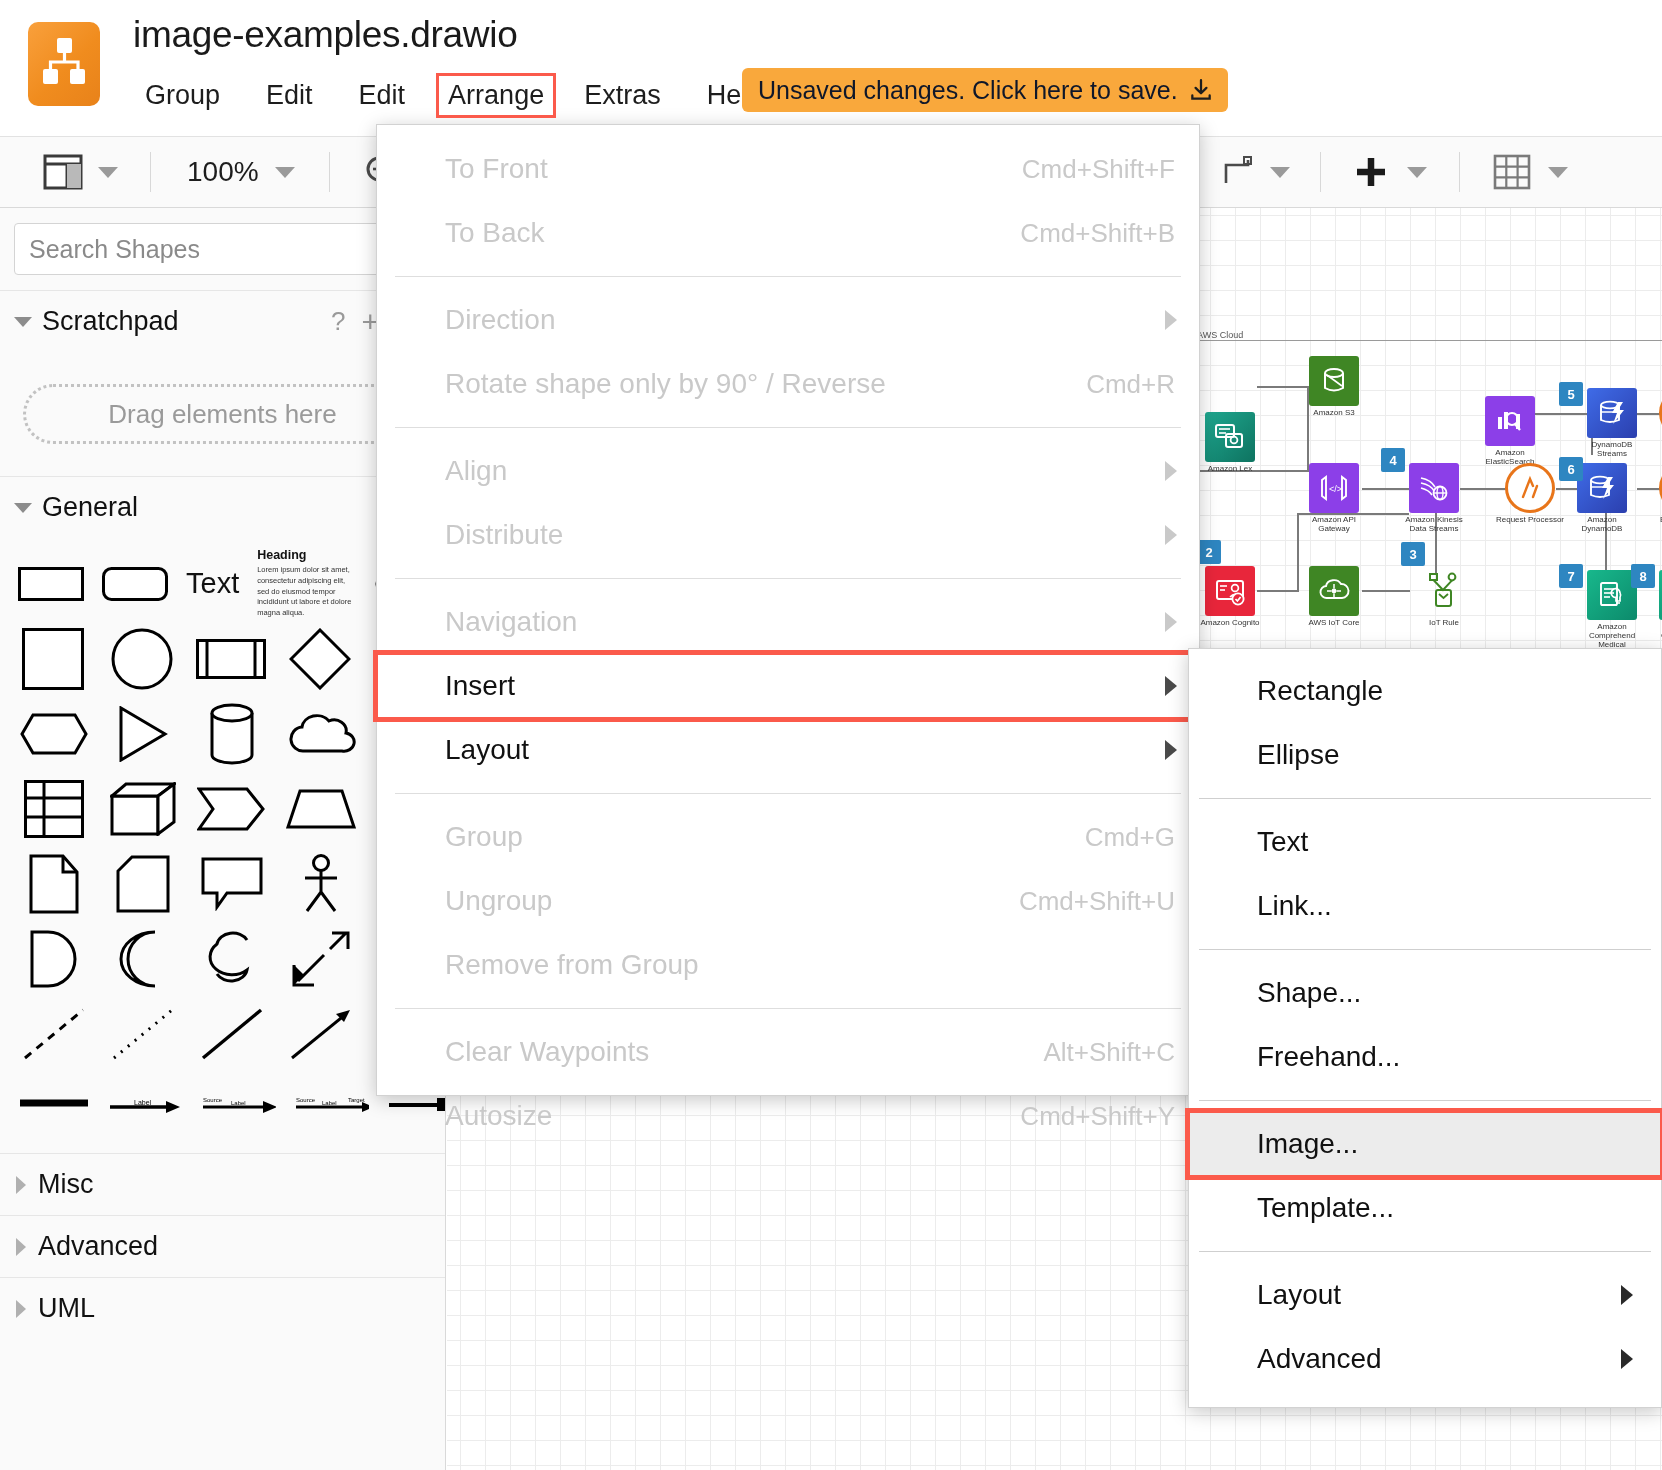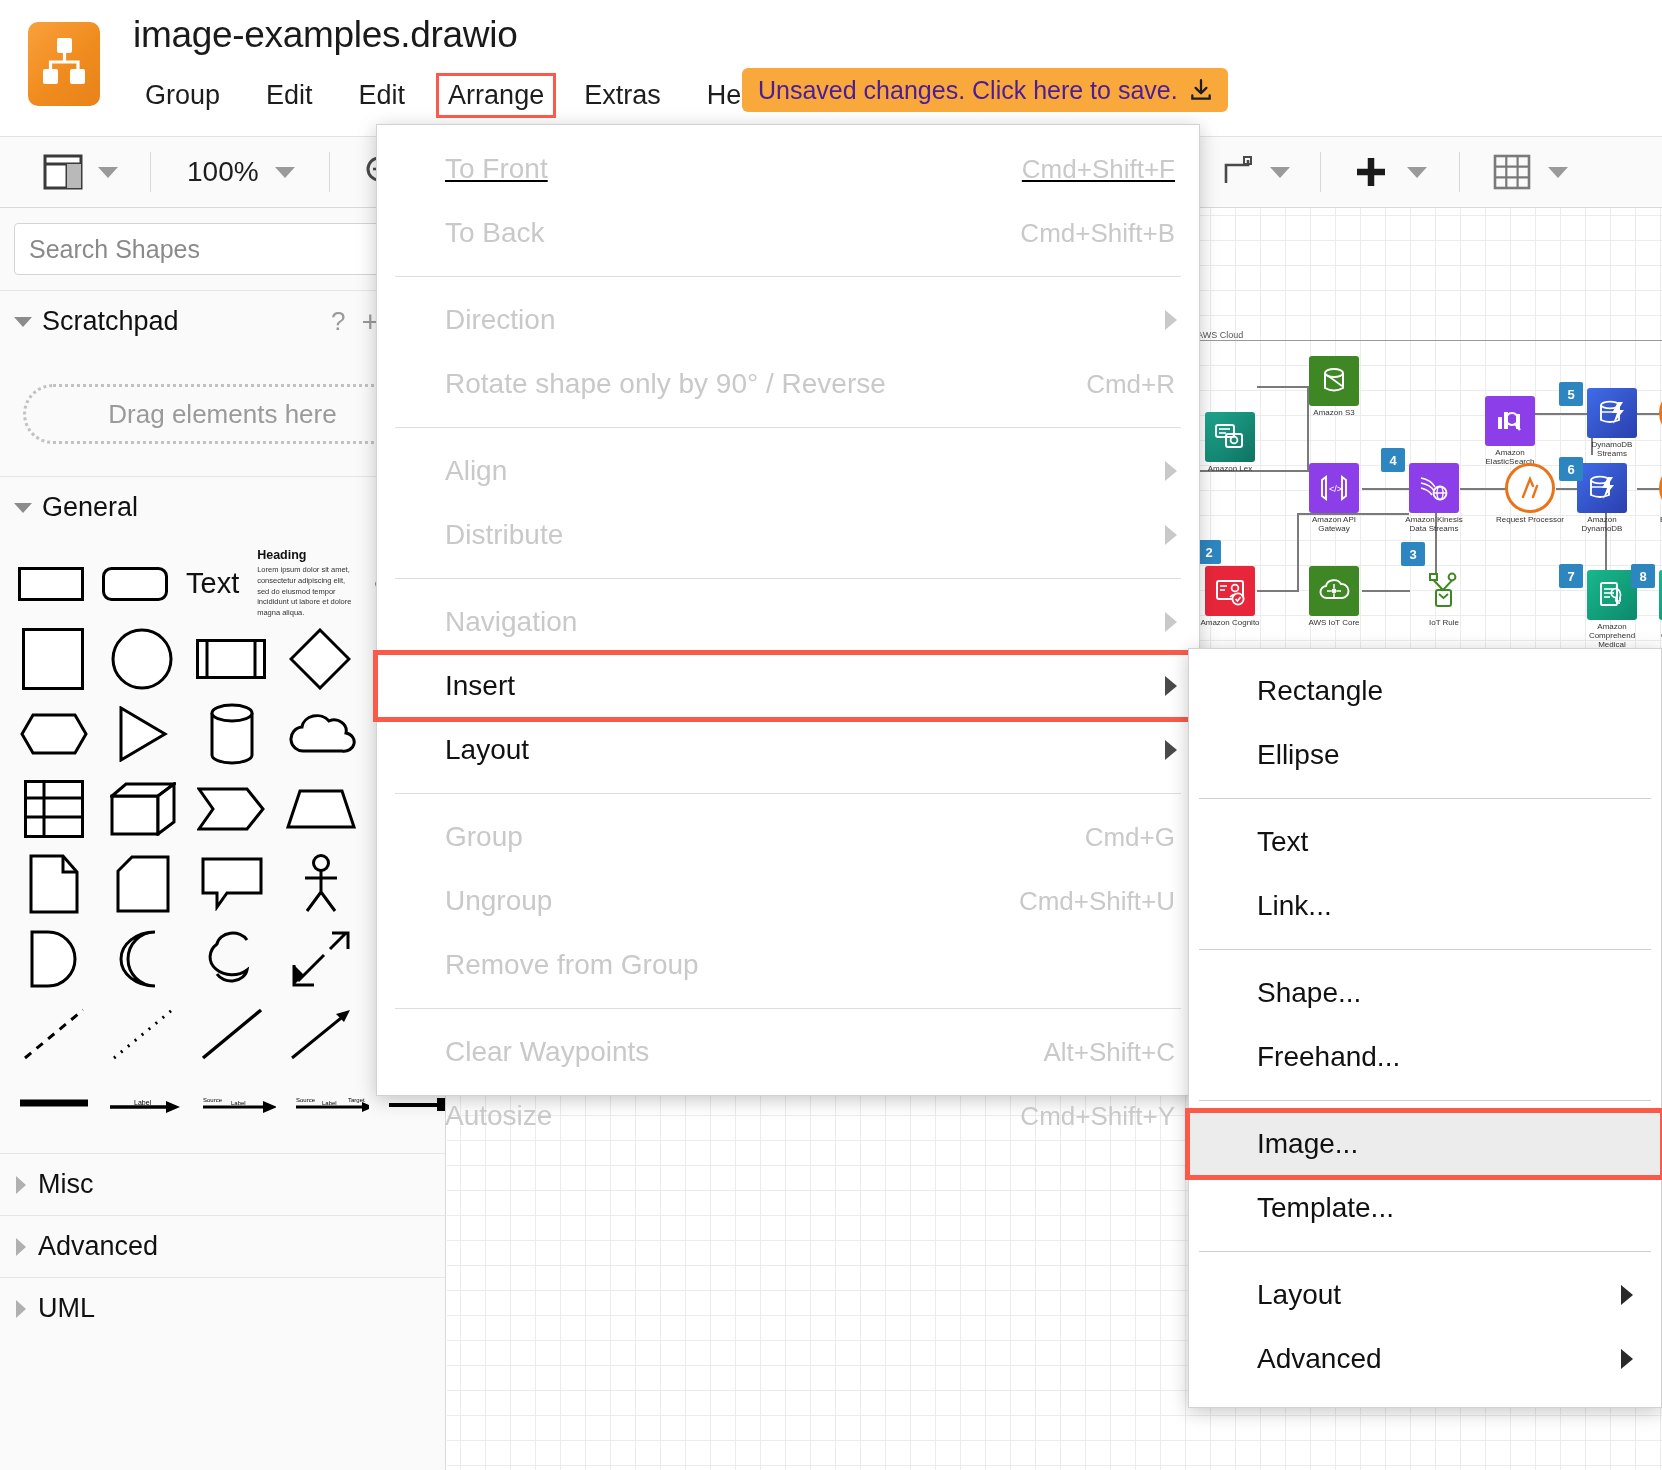--- a/index.html
+++ b/index.html
@@ -31,21 +31,21 @@
   }
   .menu-top.active {
     border:3px solid #FB5A4B; margin-right:16px; margin-left:-3px;
     background:#ffffff; position:relative; z-index:60;
   }
   #save-btn {
     position:absolute; left:742px; top:68px; height:44px;
     background:#F9A83C; border-radius:6px; display:flex; align-items:center;
     padding:0 14px 0 16px; cursor:pointer; z-index:61;
   }
-  #save-btn span { font-size:25px; color:#4c1d95; white-space:nowrap; }
+  #save-btn span { font-size:25px; color:#0f172a; white-space:nowrap; }
   #save-btn svg { margin-left:10px; }
 
   
   #toolbar {
     position:absolute; left:0; top:136px; width:1662px; height:72px;
     background:#fafafa; border-top:1px solid #e2e2e2; border-bottom:1px solid #d9d9d9;
     display:flex; align-items:center;
   }
   .tb-item { display:flex; align-items:center; cursor:pointer; }
   .tb-sep { width:1px; height:40px; background:#d8d8d8; }
@@ -712,21 +712,21 @@
       <div class="aws-ico" style="background:linear-gradient(135deg,#18B88C,#0C8A6B);">
         
       </div>
       <div class="aws-lbl">Amazon Comprehend</div>
     </div>
     <div class="aws-badge" style="left:434px;top:256px;">8</div>
   </div>
 </div>
 
 <div id="arrange-menu">
-  <div class="mi dis" style="margin-top:12px;text-decoration:underline;">
+  <div class="mi dis" style="margin-top:12px;">
     <span class="lbl">To Front</span>
     <span class="sc">Cmd+Shift+F</span>
   </div>
   <div class="mi dis">
     <span class="lbl">To Back</span>
     <span class="sc">Cmd+Shift+B</span>
   </div>
   <div class="mi-sep"></div>
   <div class="mi dis">
     <span class="lbl">Direction</span>

